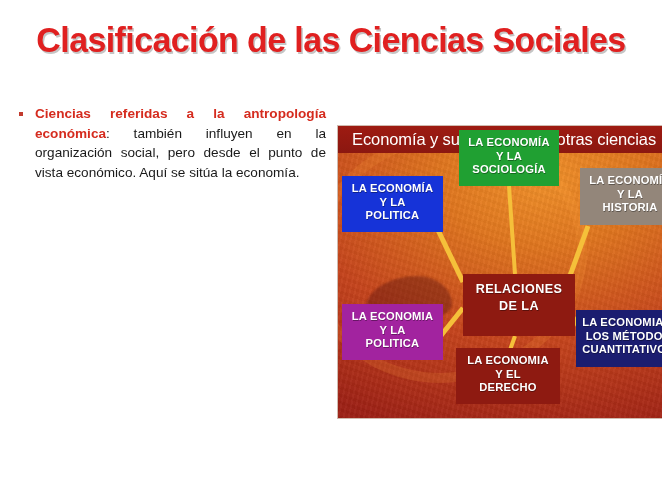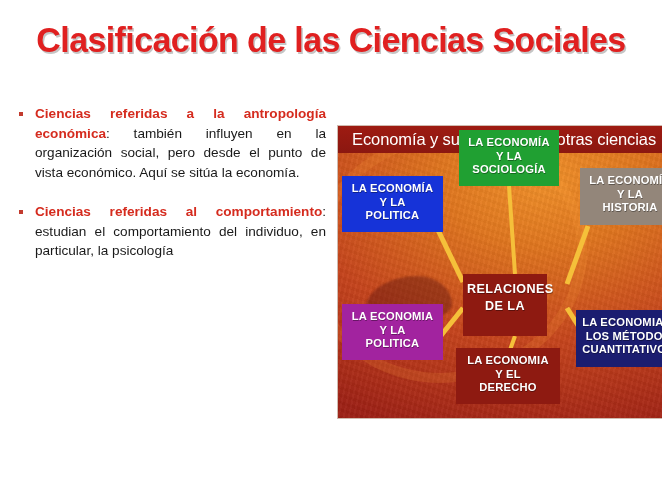--- a/index.html
+++ b/index.html
@@ -149,21 +149,21 @@
     color: #ffffff;
     font-size: 11.2px;
     line-height: 13.5px;
     letter-spacing: 0.2px;
     padding: 19px 4px;
     text-shadow: 0.5px 0.5px 0.5px rgba(0,0,0,0.35);
   }
   .node .ln { display: block; white-space: nowrap; }
 
   .node-center {
-    left: 125px; top: 148px; width: 84px; height: 62px;
+    left: 125px; top: 148px; width: 112px; height: 62px;
     background: #8e1a11;
     font-size: 12.6px;
     line-height: 17px;
     padding-top: 7px;
     letter-spacing: 0.4px;
   }
   .node-sociologia {
     left: 121px; top: 4px; width: 100px; height: 56px;
     background: #20a032;
     padding-top: 6px;
@@ -200,24 +200,20 @@
 <div class="slide-title">Clasificación de las Ciencias Sociales</div>
 
 <div class="bullets">
 
 
   <div class="bullet">
     <span class="bullet-marker"></span>
     <div class="bullet-text"><span class="lead">Ciencias referidas a la antropología económica</span><span>: también influyen en la organización social, pero desde el punto de vista económico. Aquí se sitúa la economía.</span></div>
   </div>
 
-  <div class="bullet">
-    <span class="bullet-marker"></span>
-    <div class="bullet-text"><span class="lead">Ciencias referidas al comportamiento</span><span>: estudian el comportamiento del individuo, en particular, la psicología</span></div>
-  </div>
 
 </div>
 
 <div class="diagram">
   <div class="diagram-texture"></div>
   <div class="diagram-swirl"></div>
   <div class="diagram-blob"></div>
 
   <div class="diagram-banner">Economía y su relación con otras ciencias</div>
 

